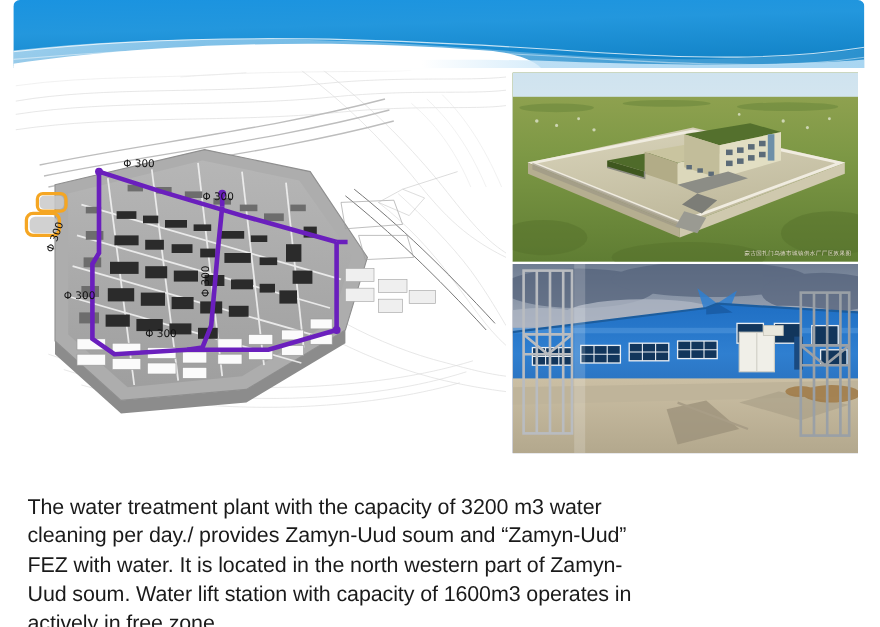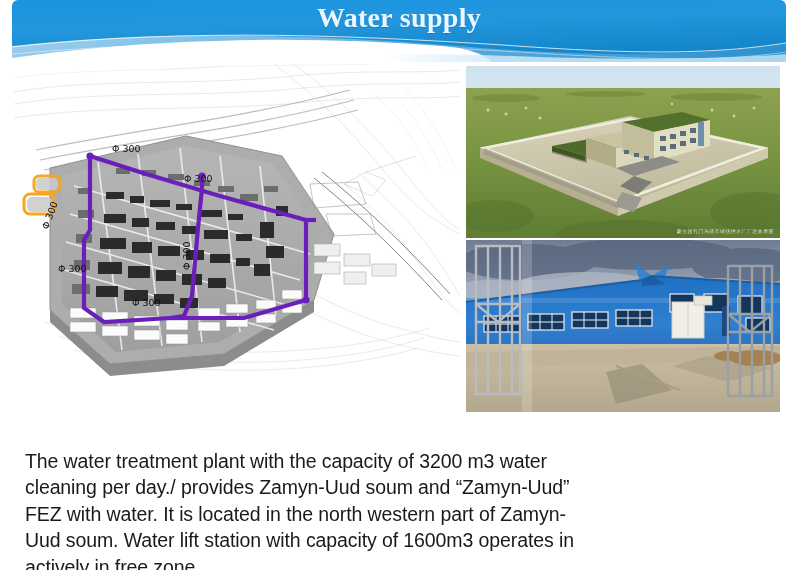--- a/index.html
+++ b/index.html
@@ -158,21 +158,20 @@
 
         <path d="M0,47 C180,27 360,36 520,47 C640,55 710,53 774,43" fill="none" stroke="#ffffff" stroke-opacity="0.75" stroke-width="1"></path>
         <path d="M0,54 C200,36 380,44 540,54 C660,61 720,60 774,52" fill="none" stroke="#ffffff" stroke-opacity="0.45" stroke-width="1"></path>
 
         <path d="M0,58 C120,40 280,34 430,46 C470,49 480,62 480,62 L0,62 Z" fill="#ffffff"></path>
 
         <path d="M0,62 L774,62 L774,54 C700,60 600,60 500,56 C420,53 340,54 250,58 C160,62 70,62 0,60 Z" fill="url(#lowGrad)" opacity="0.85"></path>
       </g>
     </svg>
 
-    <div id="slide-title">Water supply</div>
   </div>
 
   <div id="deco-diamonds">
     <svg width="140" height="105" viewBox="0 0 140 105">
       <g fill="#dcdcdc">
         <rect x="8" y="2" width="52" height="52" transform="rotate(45 34 28)"></rect>
         <rect x="58" y="36" width="48" height="48" transform="rotate(45 82 60)"></rect>
         <rect x="12" y="48" width="44" height="44" transform="rotate(45 34 70)"></rect>
       </g>
     </svg>

